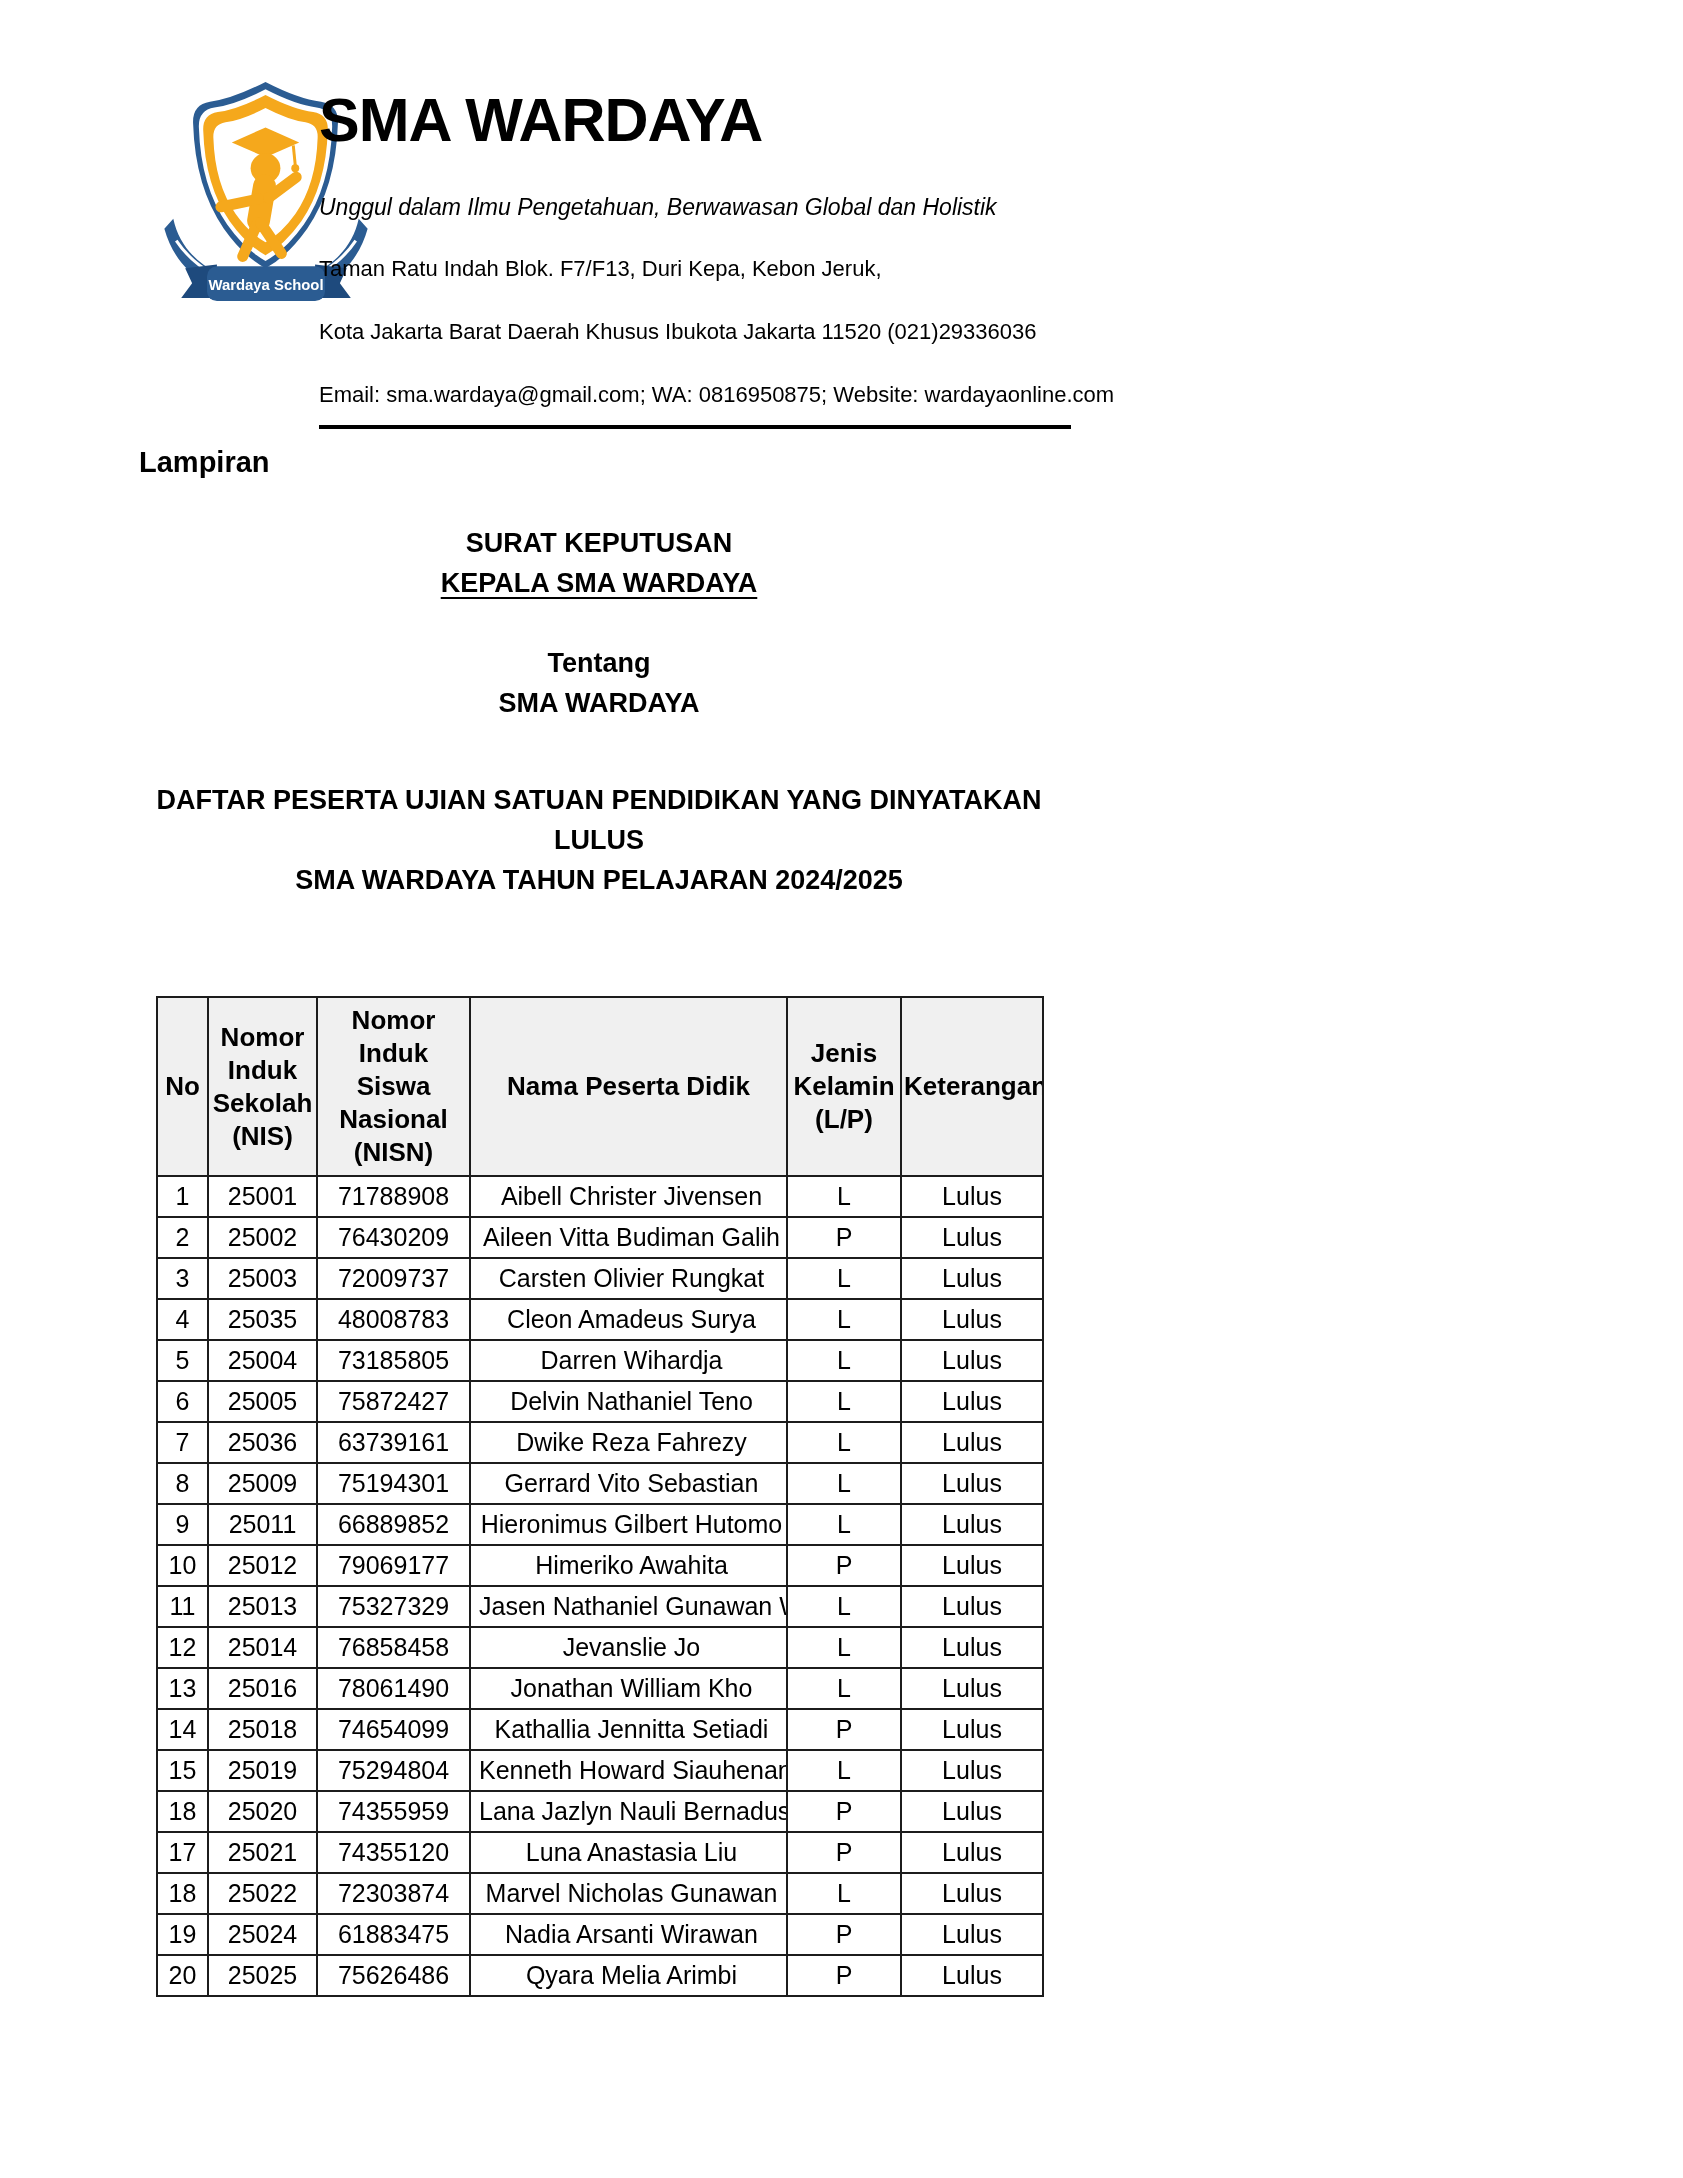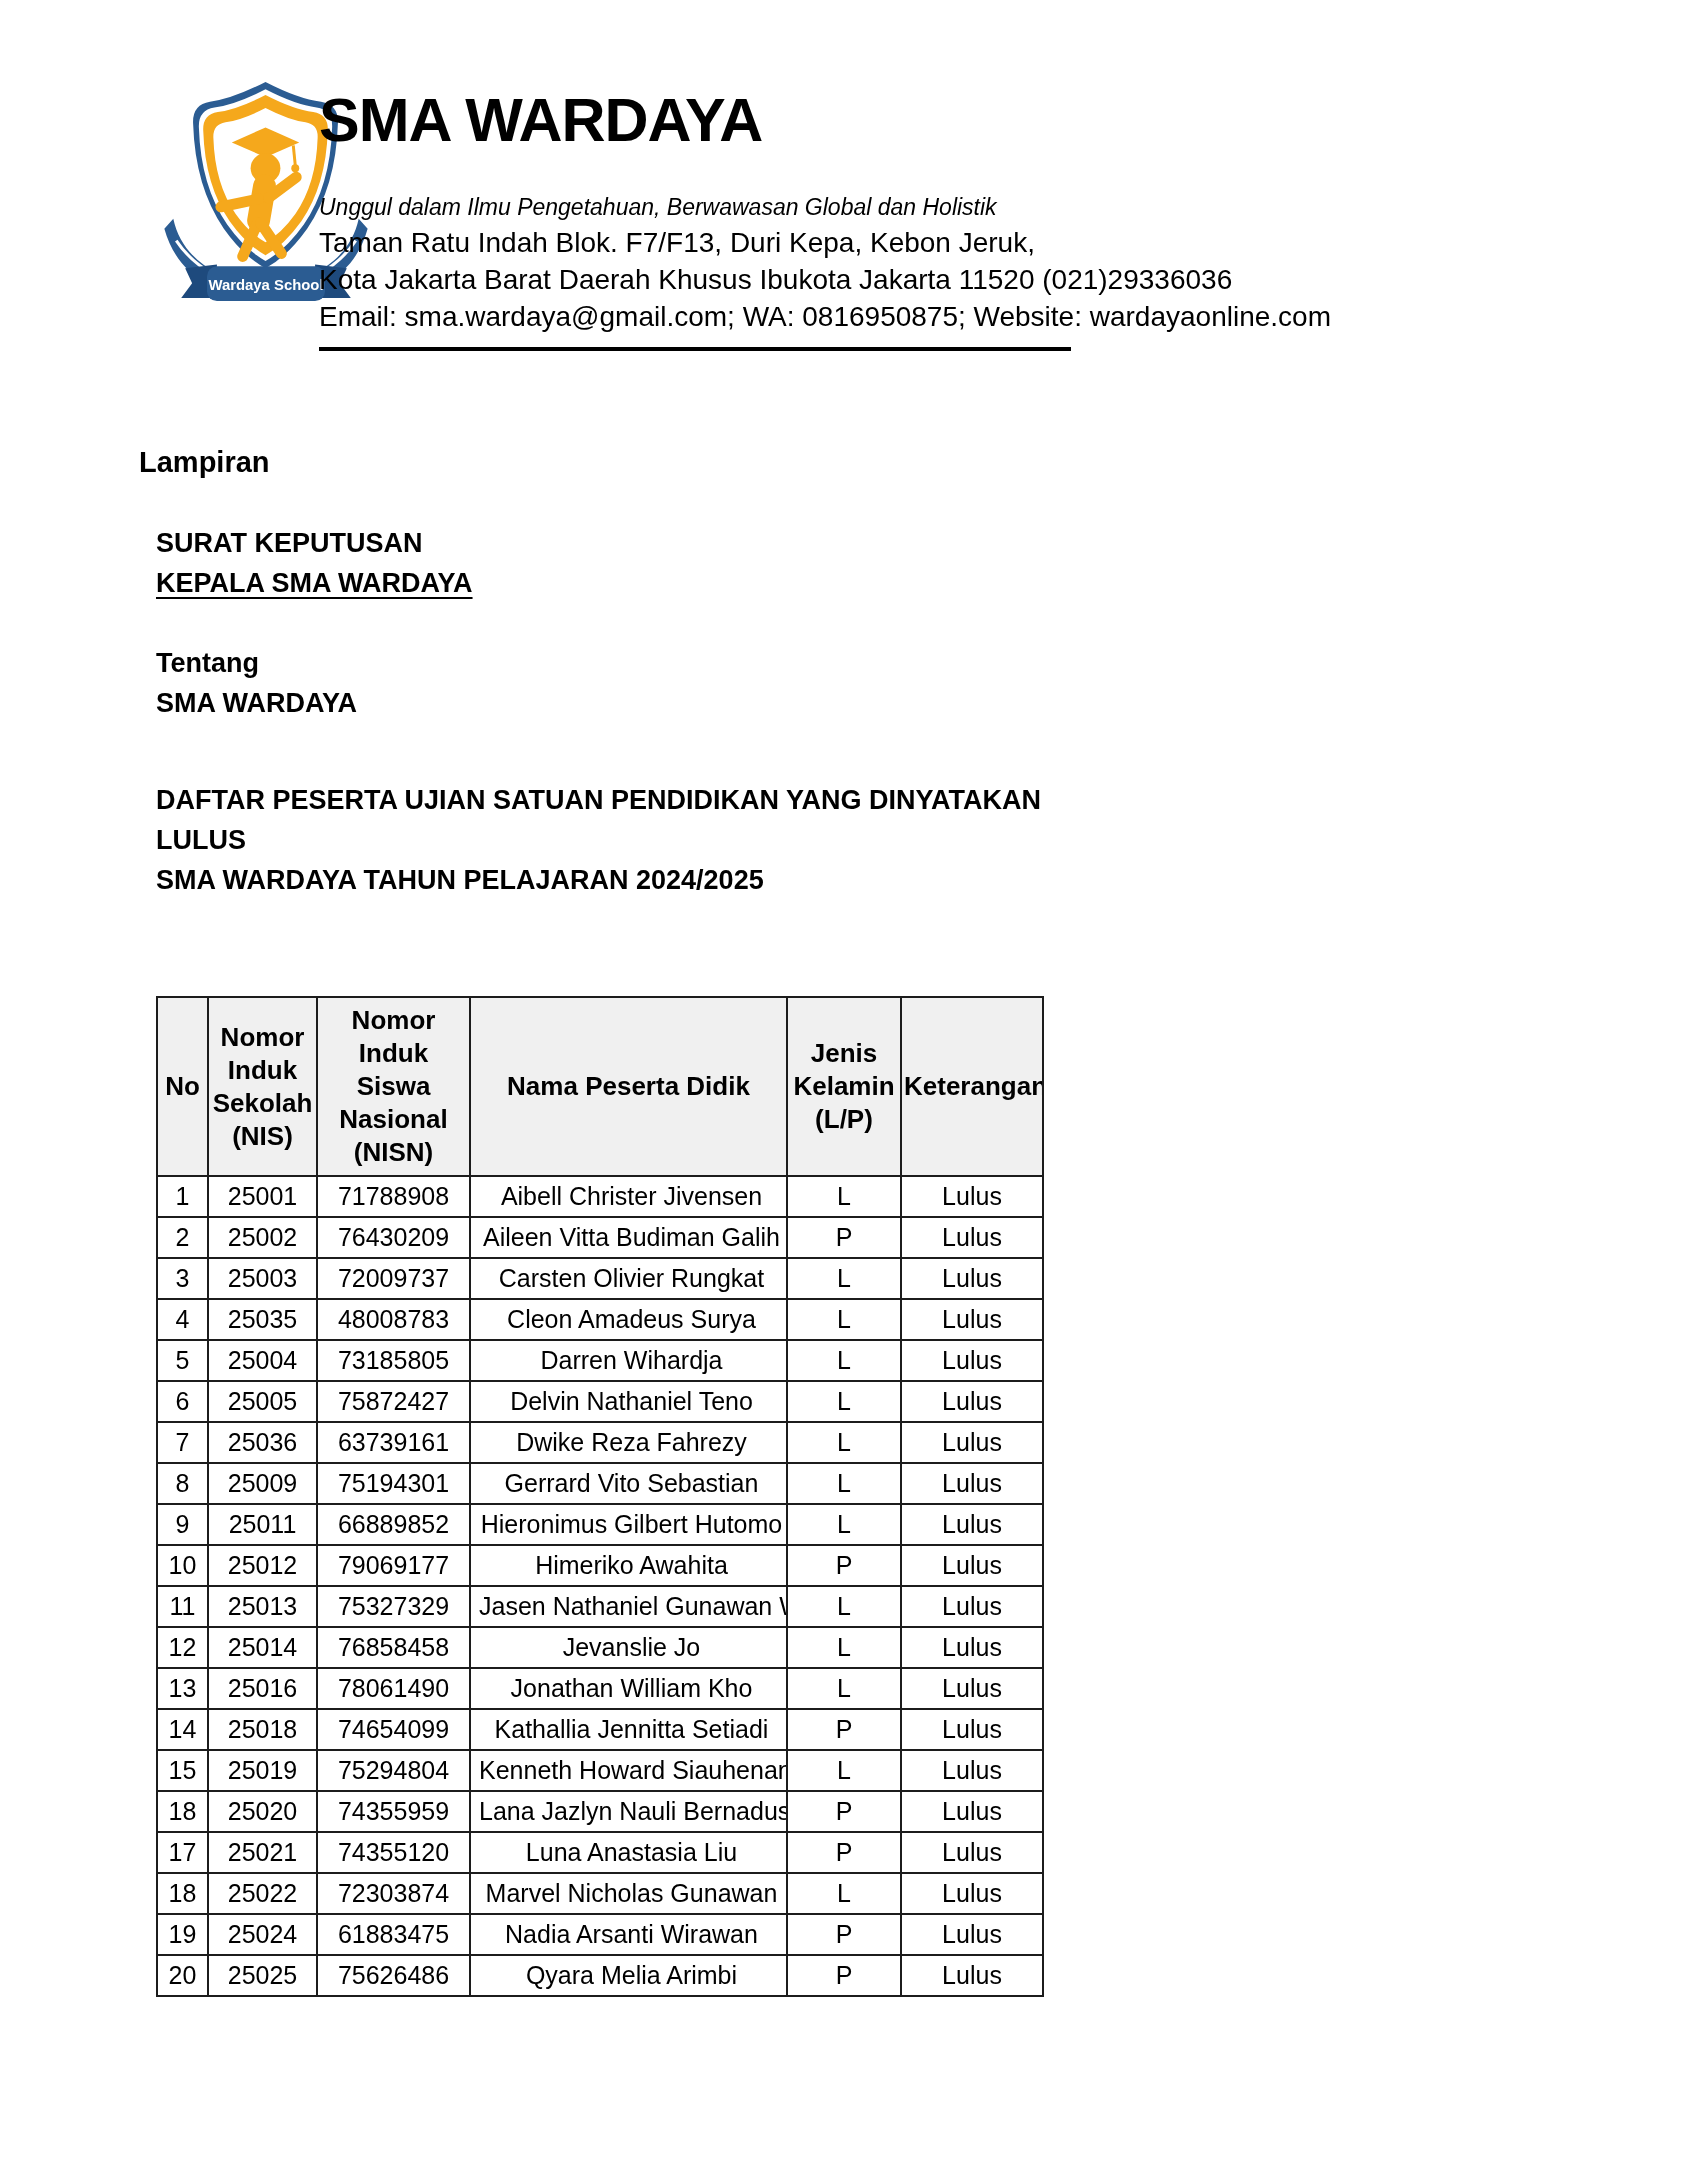--- a/index.html
+++ b/index.html
@@ -23,35 +23,35 @@
   .school-name {
     font-size:61px; font-weight:bold; line-height:75px;
     letter-spacing:-1px; white-space:nowrap;
   }
   .tagline {
     margin-top:32px;
     font-style:italic; font-size:23px; line-height:34px;
     white-space:nowrap;
   }
   .addr-line {
-    font-size:28px; line-height:37px; white-space:nowrap;
+    font-size:22px; line-height:37px; white-space:nowrap;margin-top:26px;
   }
   .lh-rule {
     margin-top:12px; width:752px;
     border-top:4px solid #000;
   }
 
   
   .lampiran {
     position:absolute; left:139px; top:446px;
     font-size:29px; font-weight:bold;
   }
   .center-block {
     position:absolute; left:156px; top:523px; width:886px;
-    text-align:left; font-weight:bold;
+    text-align:center; font-weight:bold;
     font-size:27px; line-height:40px;
   }
   .u { text-decoration:underline; text-underline-offset:5px; }
   .gap-s { height:40px; }
   .gap-m { height:57px; }
 
   
   table.students {
     position:absolute; left:156px; top:996px;
     width:886px;

